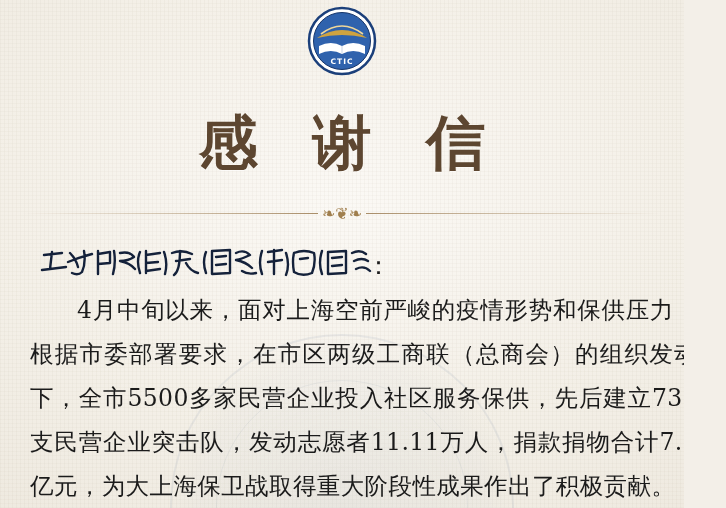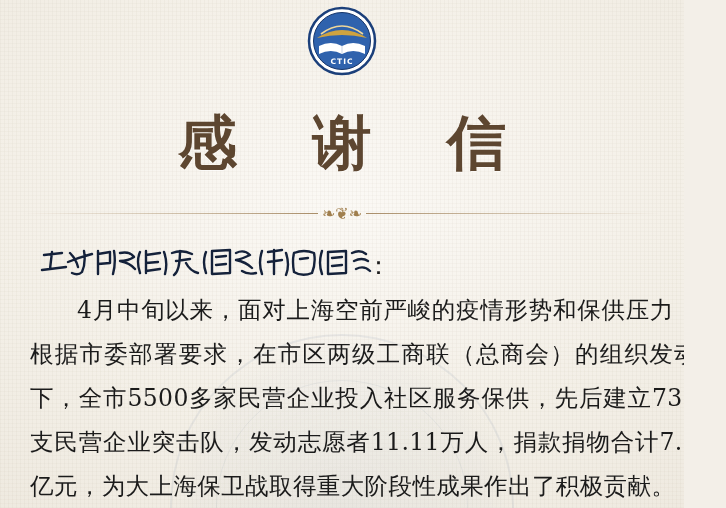--- a/index.html
+++ b/index.html
@@ -73,21 +73,21 @@
     position: absolute;
     top: 104px;
     left: 0;
     width: 100%;
     text-align: center;
     font-size: 59px;
     font-weight: bold;
     letter-spacing: 20px;
     text-indent: 20px;
     color: #5d4630;
-    font-family: Liberation Mono, monospace;
+    font-family: Liberation Serif, serif;
     text-shadow: 0 1px 0 rgba(255,255,255,0.6);
   }
 
   
   #divider {
     position: absolute;
     top: 196px;
     left: 50%;
     transform: translateX(-50%);
     width: 640px;

